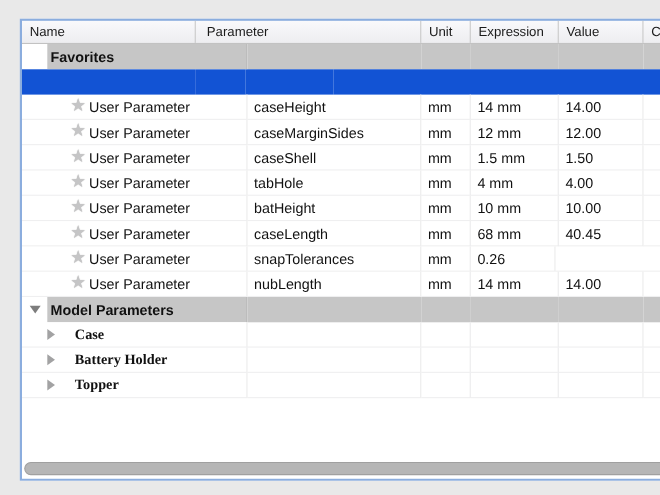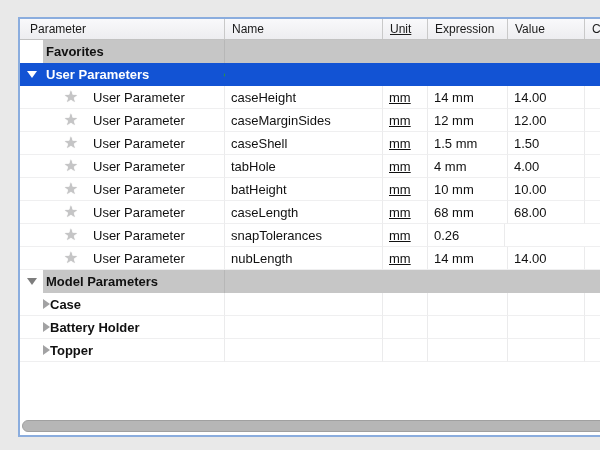--- a/index.html
+++ b/index.html
@@ -25,21 +25,21 @@
   .hcell{
     box-sizing:border-box;height:100%;display:flex;align-items:center;
     padding-left:7px;border-right:1px solid #c9c9c9;
     overflow:hidden;white-space:nowrap;
   }
   .hcell.c0{padding-left:10px;}
   .hcell.c5{border-right:none;}
   
   .c0{width:205px;flex:0 0 205px;}
   .c1{width:158px;flex:0 0 158px;}
-  .c2{width:45px;flex:0 0 45px;text-decoration:underline;}
+  .c2{width:45px;flex:0 0 45px;}
   .c3{width:80px;flex:0 0 80px;}
   .c4{width:77px;flex:0 0 77px;text-align:center;}
   .c5{flex:1 1 auto;width:auto;}
   
   .rows{flex:0 0 auto;}
   .row{display:flex;height:23px;box-sizing:border-box;font-size:13px;color:#111;}
   .cell{
     box-sizing:border-box;height:100%;display:flex;align-items:center;
     overflow:hidden;white-space:nowrap;
   }
@@ -48,21 +48,21 @@
     border-right:1px solid #ebebec;border-bottom:1px solid #efeff0;
   }
   .row.parameter .cell.c5,.row.subsection .cell.c5{border-right:none;}
   
   .row.parameter .c0{padding-left:42px;}
   .star{
     font-size:16px;line-height:16px;color:#c5c5c6;width:18px;
     text-align:center;flex:0 0 18px;
     text-shadow:0 0 1px #b2b2b2;
   }
-  .plabel{margin-left:13px;}
+  .plabel{margin-left:1px;}
   .row.parameter .c1,.row.parameter .c2,.row.parameter .c3,.row.parameter .c4{padding-left:6px;}
   
   .row.section .cell{border:none;}
   .indent{
     width:23px;flex:0 0 23px;height:100%;background:#fff;
     display:flex;align-items:center;justify-content:center;
   }
   .sectfill{
     flex:1 1 auto;height:100%;background:#c6c6c6;
     display:flex;align-items:center;padding-left:3px;position:relative;
@@ -71,21 +71,21 @@
   .row.section .label{font-weight:bold;}
   .sectbg{background:#c6c6c6;border-right:1px solid #b7b7b7;}
   .row.section .c5.sectbg{border-right:none;}
   
   .row.selected .indent,.row.selected .sectfill,.row.selected .sectbg{
     background:#1253d4;border-color:#1253d4;
   }
   .row.selected .label{color:#ffffff;}
   
   .row.subsection .c0{padding-left:23px;}
-  .row.subsection .label{font-weight:bold;}
+  .row.subsection .label{font-weight:bold;margin-left:18px;font-family:Liberation Serif, serif;}
   
   .tri{width:0;height:0;flex:0 0 auto;}
   .tri-down{border-left:5px solid transparent;border-right:5px solid transparent;border-top:7px solid #7d7d7d;}
   .row.selected .tri-down{border-top-color:#ffffff;}
   .tri-right{border-top:5px solid transparent;border-bottom:5px solid transparent;border-left:7px solid #a2a2a3;}
   
   .plus{
     position:absolute;left:181px;top:50%;transform:translateY(-50%);
     width:13px;height:13px;
   }
@@ -99,51 +99,42 @@
   .scroll-thumb{
     position:absolute;left:2px;top:3px;width:588px;height:12px;
     background:#b6b6b6;border:1px solid #a0a0a0;border-radius:7px;box-sizing:border-box;
   }
 </style>
 </head>
 <body>
 
 <div class="panel">
   <div class="thead">
+    <div class="hcell c1">Name</div>
     <div class="hcell c0">Parameter</div>
-    <div class="hcell c1">Name</div>
     <div class="hcell c2">Unit</div>
     <div class="hcell c3">Expression</div>
     <div class="hcell c4">Value</div>
     <div class="hcell c5">C</div>
   </div>
   <div class="rows" id="rows">
       <div class="row section">
         <div class="cell c0">
           <div class="indent"></div>
           <div class="sectfill">
             <span class="label">Favorites</span>
           </div>
         </div>
         <div class="cell c1 sectbg"></div>
         <div class="cell c2 sectbg"></div>
         <div class="cell c3 sectbg"></div>
         <div class="cell c4 sectbg"></div>
         <div class="cell c5 sectbg"></div>
       </div>
       <div class="row section selected">
-        <div class="cell c0">
-          <div class="indent">
-            <div class="tri tri-down"></div>
-          </div>
-          <div class="sectfill">
-            <span class="label">User Parameters</span>
-            <span class="plus"></span>
-          </div>
-        </div>
         <div class="cell c1 sectbg"></div>
         <div class="cell c2 sectbg"></div>
         <div class="cell c3 sectbg"></div>
         <div class="cell c4 sectbg"></div>
         <div class="cell c5 sectbg"></div>
       </div>
       <div class="row parameter">
         <div class="cell c0">
           <span class="star">★</span>
           <span class="plabel">User Parameter</span>
@@ -199,21 +190,21 @@
         <div class="cell c5"></div>
       </div>
       <div class="row parameter">
         <div class="cell c0">
           <span class="star">★</span>
           <span class="plabel">User Parameter</span>
         </div>
         <div class="cell c1">caseLength</div>
         <div class="cell c2">mm</div>
         <div class="cell c3">68 mm</div>
-        <div class="cell c4">68.00</div>
+        <div class="cell c4">40.45</div>
         <div class="cell c5"></div>
       </div>
       <div class="row parameter">
         <div class="cell c0">
           <span class="star">★</span>
           <span class="plabel">User Parameter</span>
         </div>
         <div class="cell c1">snapTolerances</div>
         <div class="cell c2">mm</div>
         <div class="cell c4">0.26</div>

